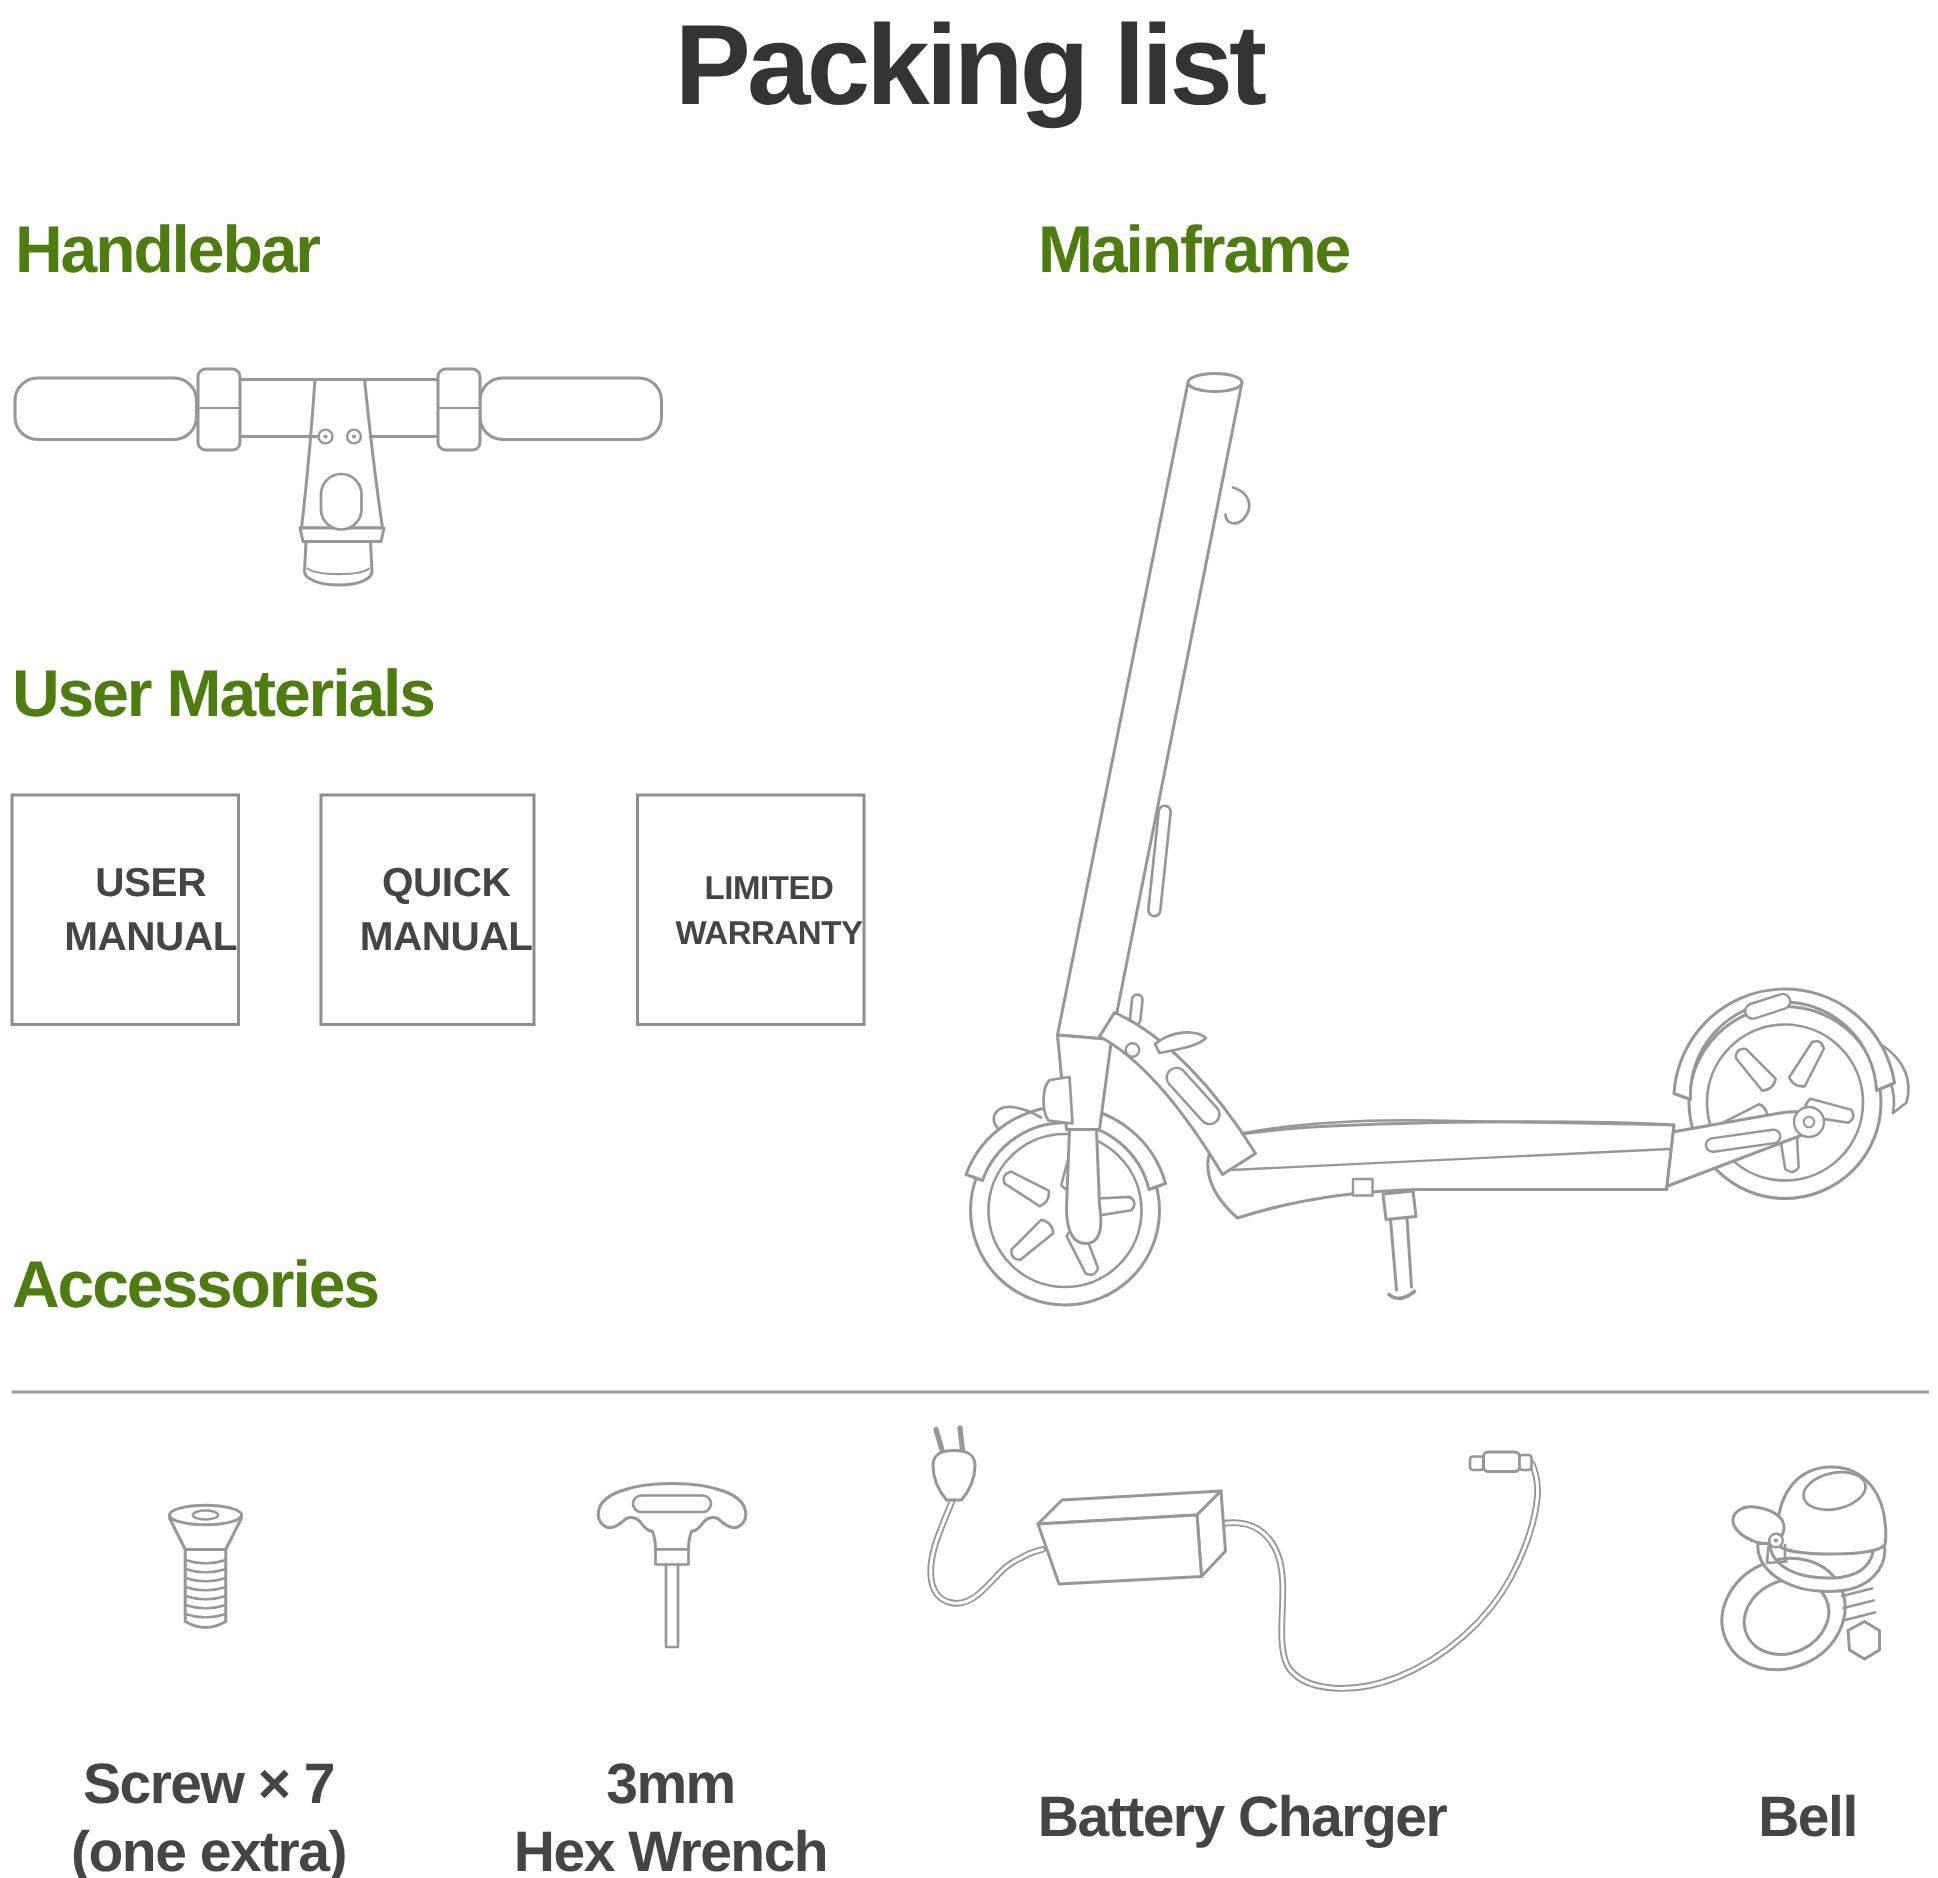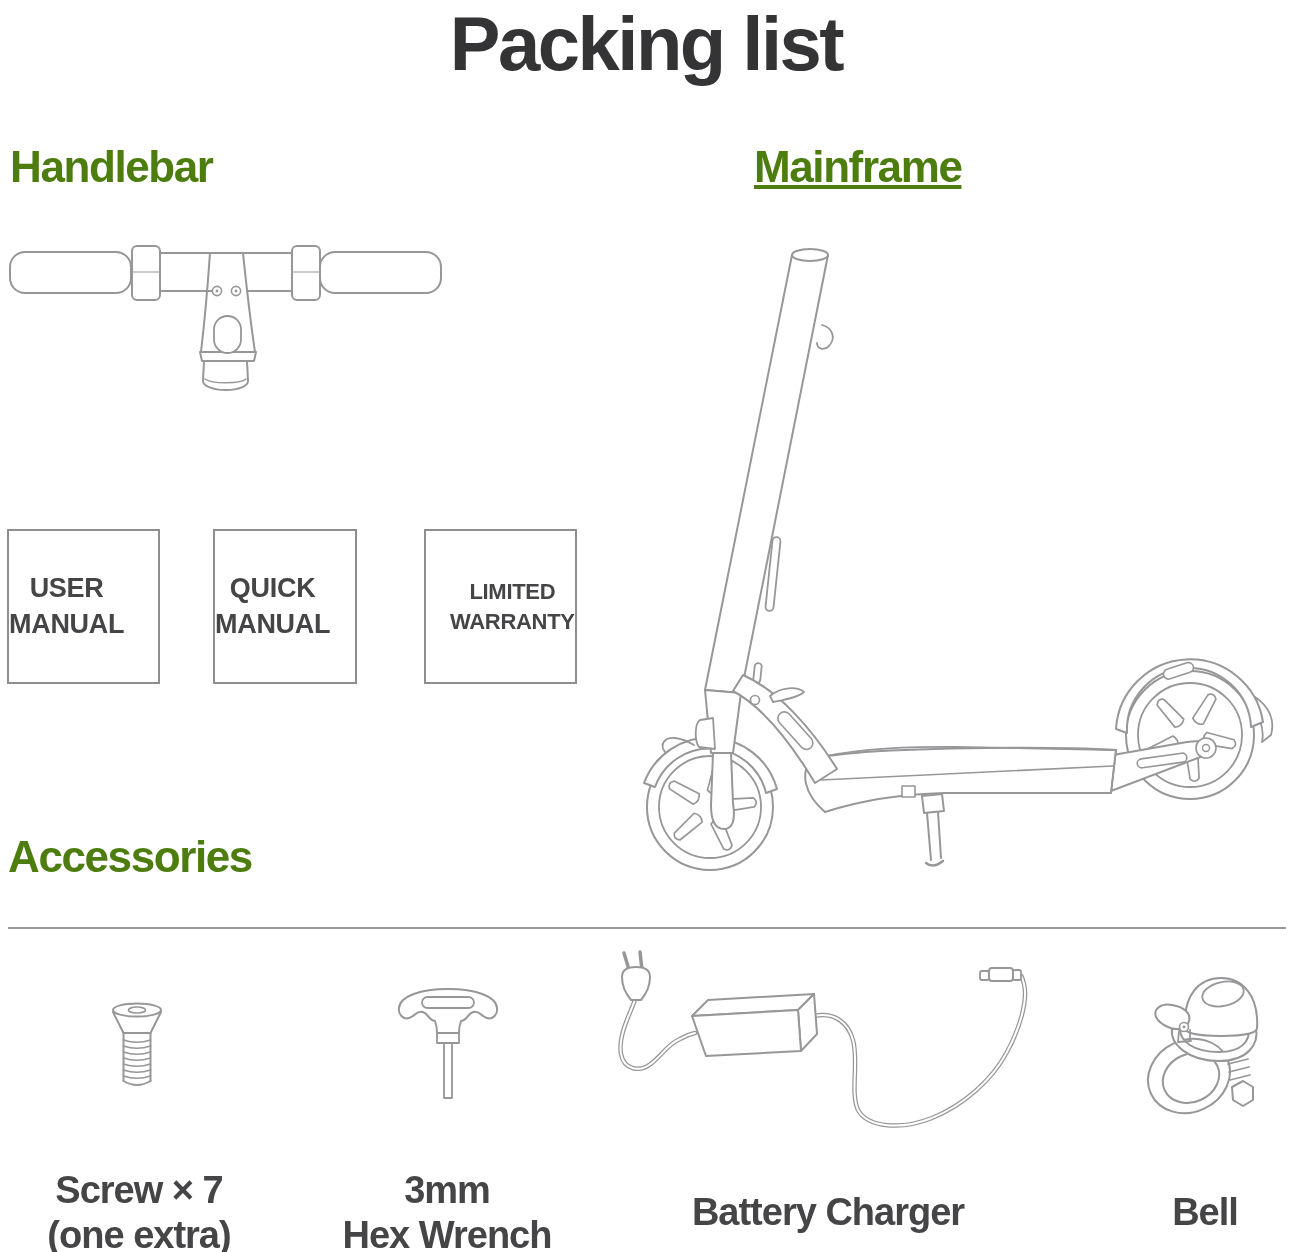--- a/index.html
+++ b/index.html
@@ -8,27 +8,27 @@
     font-family:"Liberation Sans","DejaVu Sans",sans-serif;color:#3c3c3e;
   }
   .title{
     position:absolute;top:0px;left:0;width:100%;margin:0;text-align:center;
     font-size:76px;font-weight:700;letter-spacing:-2.5px;color:#343436;
   }
   .section-label{
     position:absolute;font-size:44px;font-weight:700;letter-spacing:-1.4px;color:#4d7c0f;
   }
   .lbl-handlebar{left:10px;top:142px;}
-  .lbl-mainframe{left:754px;top:142px;text-decoration:underline;}
+  .lbl-mainframe{left:692px;top:142px;}
   .lbl-user-materials{left:8px;top:438px;}
   .lbl-accessories{left:8px;top:832px;}
   .divider{position:absolute;left:8px;top:927px;width:1278px;height:2px;background:#98989b;}
   .booklet{
     position:absolute;top:529px;height:155px;border:2px solid #8e8e91;box-sizing:border-box;
-    display:flex;align-items:center;justify-content:flex-start;text-align:center;background:#fff;
+    display:flex;align-items:center;justify-content:flex-end;text-align:center;background:#fff;
   }
   .booklet-1{left:7px;width:153px;}
   .booklet-2{left:213px;width:144px;}
   .booklet-3{left:424px;width:153px;}
   .booklet .bk-text{font-size:27px;font-weight:700;letter-spacing:-0.3px;line-height:1.32;color:#454547;}
   .booklet-3 .bk-text{font-size:22px;margin-left:24px;}
   .bk-text span{display:block;}
   .art{position:absolute;}
   .acc-label{
     position:absolute;text-align:center;font-size:38px;font-weight:700;
@@ -129,20 +129,21 @@
       <path d="M88,518 L86,570 Q86,594 99,594 Q112,594 108,568 L106,518 Z" fill="#fff"></path>
       <path d="M75,485 C70,488 69,505 74,512 L90,514 L88,483 Z" fill="#fff" stroke-width="1.8"></path>
 
       <path d="M118,440 C152,455 186,492 212,534 L190,548 C166,508 138,472 108,456 Z" fill="#fff"></path>
       <rect x="164" y="473" width="13" height="46" rx="6.5" fill="#fff" stroke-width="1.6" transform="rotate(-42 170 496)"></rect>
       <path d="M145,461 C156,452 172,451 179,457 C173,463 158,465 148,467 Z" fill="#fff" stroke-width="1.8"></path>
       <circle cx="130" cy="465" r="4.5" fill="#fff" stroke-width="1.6"></circle>
     </g>
   </svg>
 
+  <div class="section-label lbl-user-materials">User Materials</div>
 
   <div class="booklet booklet-1">
     <div class="bk-text">
       <span>USER</span>
       <span>MANUAL</span>
     </div>
   </div>
   <div class="booklet booklet-2">
     <div class="bk-text">
       <span>QUICK</span>

